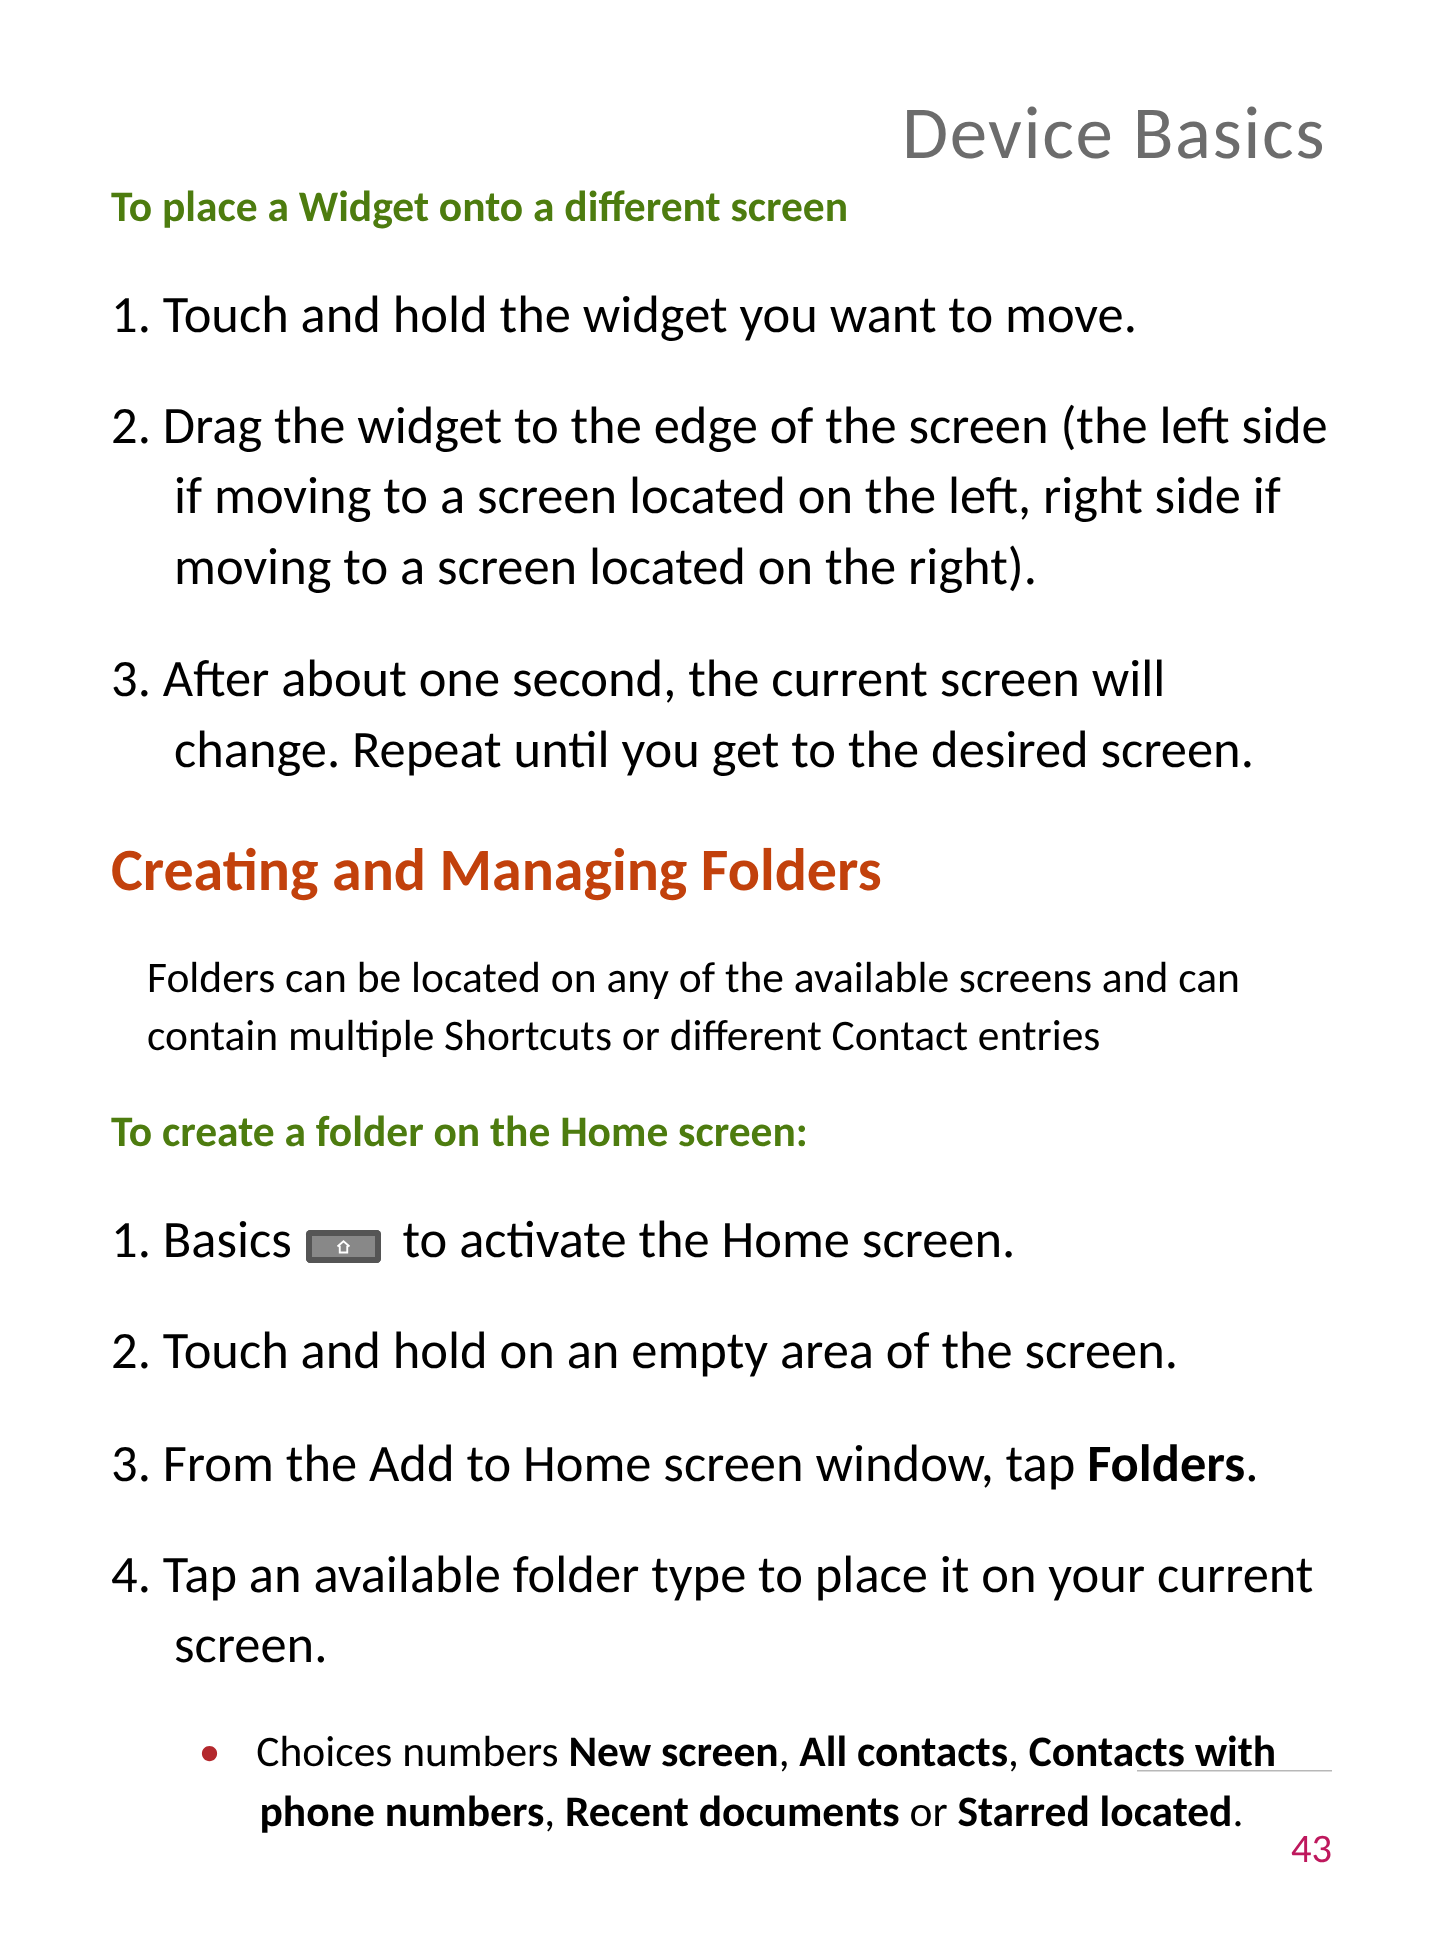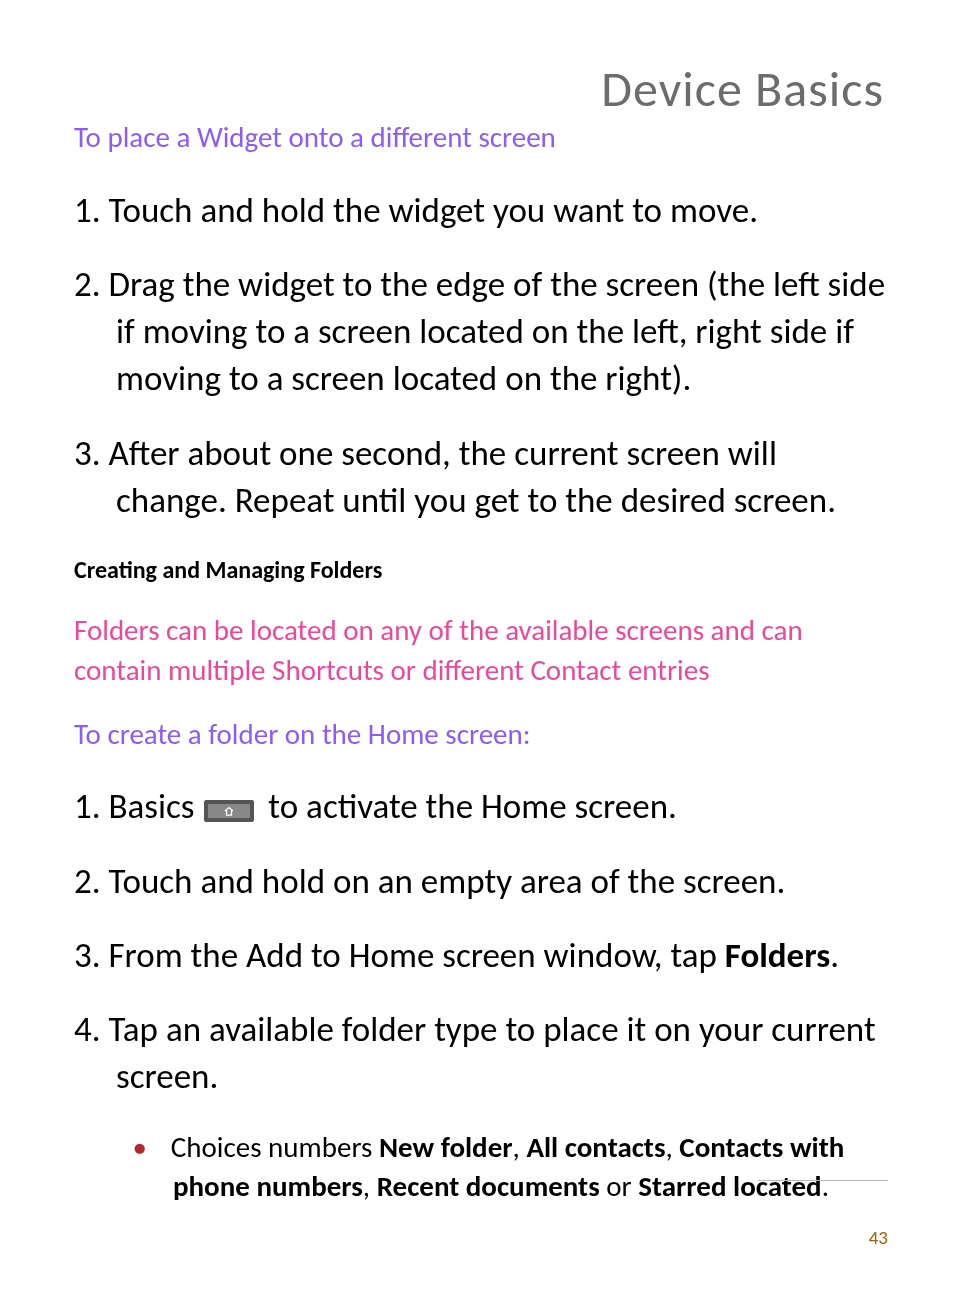--- a/index.html
+++ b/index.html
@@ -15,39 +15,40 @@
     .chapter-title {
       text-align: right;
       font-size: 50px;
       font-weight: 400;
       color: #6c6c6c;
       letter-spacing: 1px;
       padding-right: 4px;
     }
     .subheading {
       font-size: 29px;
-      font-weight: 400;
-      color: #8b5cf6;
+      font-weight: 700;
+      color: #4d7c0f;
       margin-bottom: 30px;
       line-height: 1.3;
     }
     .section-heading {
-      font-size: 24px;
+      font-size: 40px;
       font-weight: 700;
-      color: #000000;
+      color: #c2410c;
       margin-top: 30px;
       margin-bottom: 26px;
       line-height: 1.3;
     }
     .body-para {
       font-size: 29px;
       font-weight: 400;
       line-height: 1.35;
       margin-bottom: 26px;
-      color: #ec4899;
+      color: #000000;
+      margin-left: 24px;
     }
     ol.steps {
       list-style: none;
       counter-reset: step;
       margin-bottom: 14px;
     }
     ol.steps > li {
       counter-increment: step;
       font-size: 35px;
       line-height: 1.35;
@@ -102,22 +103,22 @@
     .home-button svg {
       position: absolute;
       top: 50%; left: 50%;
       transform: translate(-50%, -50%);
       width: 12px; height: 12px;
     }
     .page-number {
       position: absolute;
       bottom: 42px;
       right: 66px;
-      font-size: 19px;
-      color: #a16207;
+      font-size: 27px;
+      color: #be185d;
     }
     .footer-rule {
       position: absolute;
       bottom: 110px;
       right: 66px;
       width: 130px;
       border-top: 1px solid #b8b8b8;
     }
   </style>
 </head>
@@ -155,18 +156,18 @@
   <li>
     <span class="li-body">
       <span>From the Add to Home screen window, tap </span><span class="semi">Folders</span><span>.</span>
     </span>
   </li>
   <li><span class="li-body">Tap an available folder type to place it on your current screen.</span></li>
 </ol>
 
 <ul class="bullet-list">
   <li>
-    <span>Choices numbers </span><span class="semi">New folder</span><span>, </span><span class="semi">All contacts</span><span>, </span><span class="semi">Contacts with phone numbers</span><span>, </span><span class="semi">Recent documents</span><span> or </span><span class="semi">Starred located</span><span>.</span>
+    <span>Choices numbers </span><span class="semi">New screen</span><span>, </span><span class="semi">All contacts</span><span>, </span><span class="semi">Contacts with phone numbers</span><span>, </span><span class="semi">Recent documents</span><span> or </span><span class="semi">Starred located</span><span>.</span>
   </li>
 </ul>
 
 <div class="footer-rule"></div>
 <div class="page-number">43</div>
 
 </body></html>

